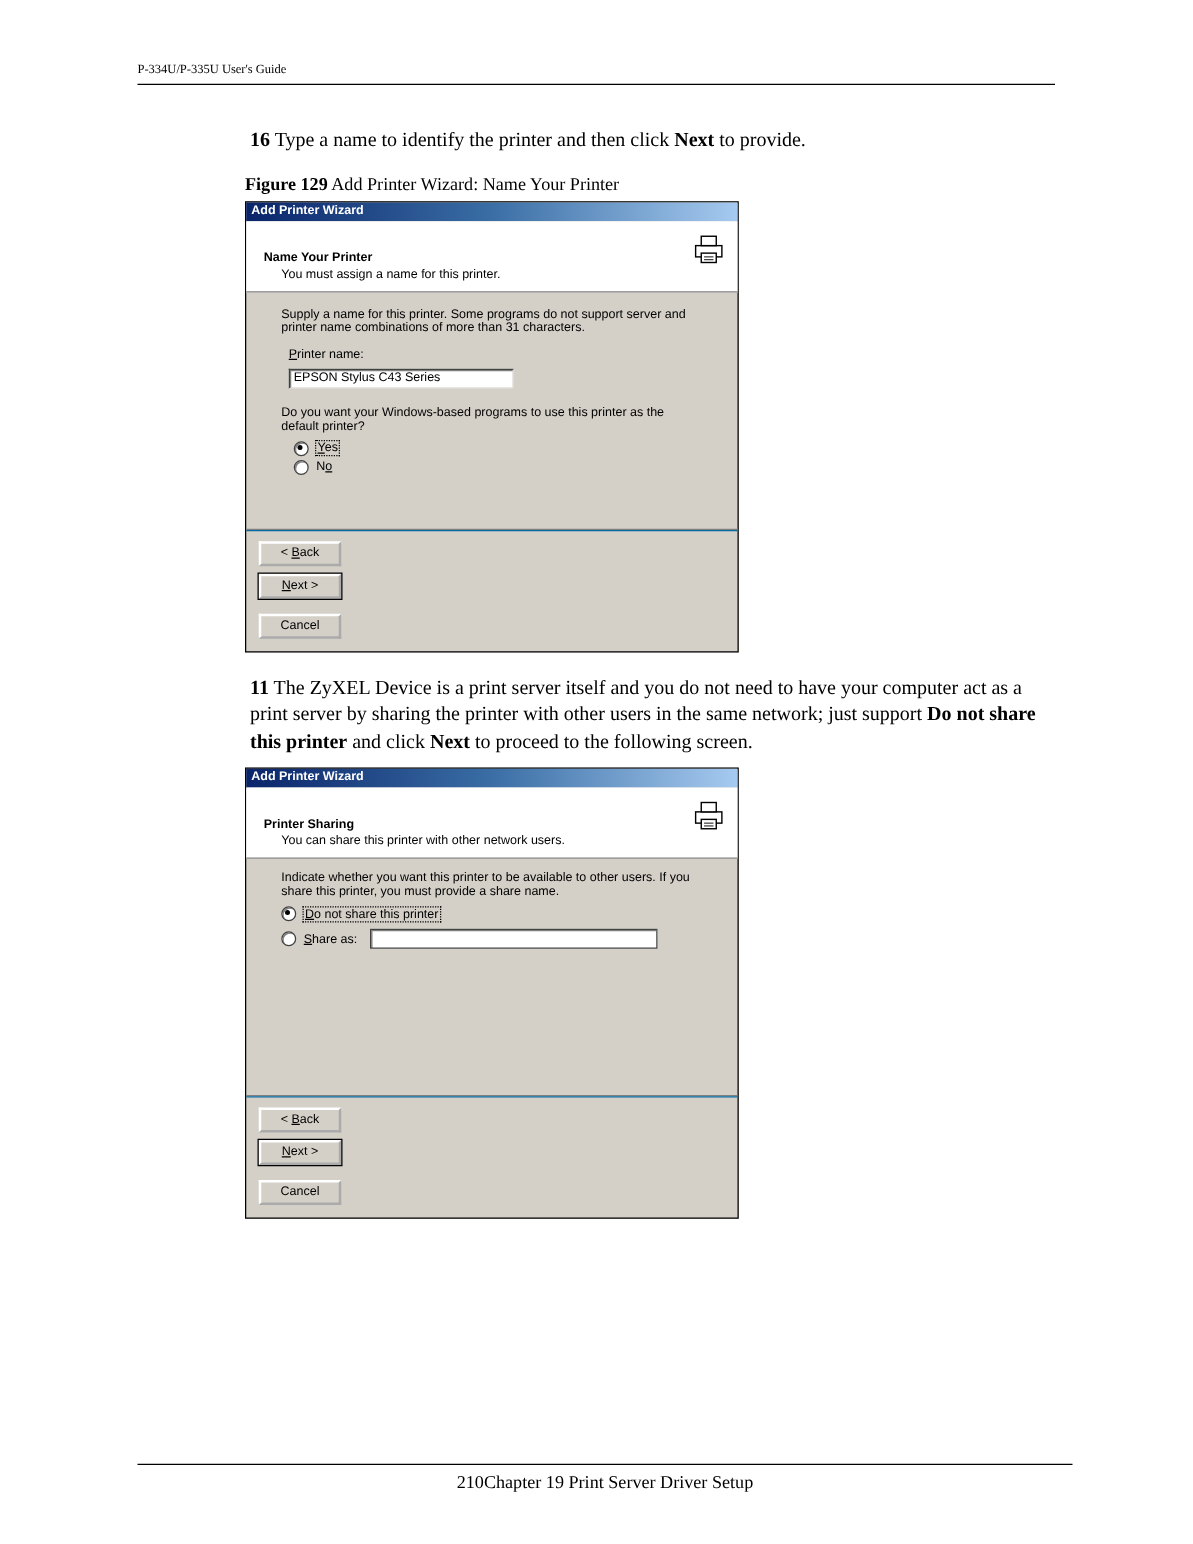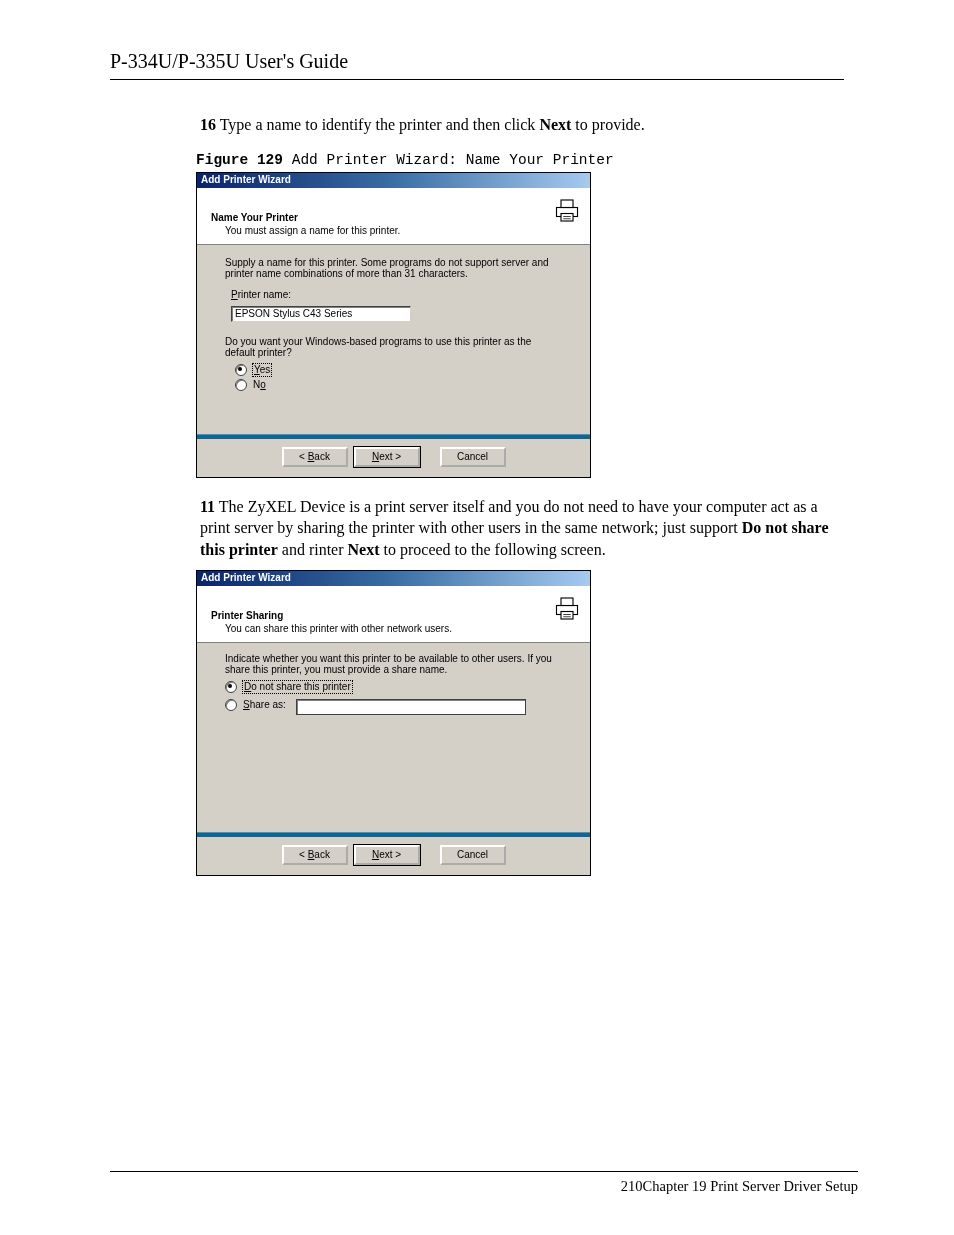--- a/index.html
+++ b/index.html
@@ -10,40 +10,40 @@
     color: #000;
   }
   .page {
     width: 954px;
     height: 1235px;
     position: relative;
     padding: 50px 110px 40px 110px;
     box-sizing: border-box;
   }
   .header-line {
-    font-size: 20px;
+    font-size: 10px;
     color: #000;
     padding-bottom: 6px;
     border-bottom: 1px solid #000;
     margin-bottom: 34px;
   }
   .step {
     margin-left: 90px;
     margin-right: 0;
     font-size: 16px;
     line-height: 1.35;
     margin-bottom: 10px;
   }
   .step-num {
     font-weight: bold;
     display: inline;
   }
   .bold { font-weight: bold; }
   .figure-caption {
-    font-family: Liberation Mono, monospace;
+    font-family: Liberation Serif, serif;
     font-size: 14.5px;
     margin-left: 86px;
     margin-bottom: 4px;
     margin-top: 16px;
   }
   .figure-caption .fignum { font-weight: bold; }
   
   .dialog {
     width: 395px;
     margin-left: 86px;
@@ -104,20 +104,21 @@
     border-right-color: #d4d0c8;
     border-bottom-color: #d4d0c8;
     box-shadow: inset 1px 1px 0 #808080;
     font-family: Tahoma, Arial, sans-serif;
     font-size: 10px;
     padding: 1px 3px;
     box-sizing: border-box;
   }
   .radio-row {
     display: flex;
+    align-items: center;
     gap: 6px;
     margin-left: 10px;
     margin-top: 3px;
   }
   .radio {
     width: 10px; height: 10px;
     border-radius: 50%;
     background: #fff;
     border: 1px solid #404040;
     box-shadow: inset 1px 1px 0 #808080;
@@ -130,26 +131,27 @@
     width: 4px; height: 4px;
     background: #000;
     border-radius: 50%;
     top: 2px; left: 2px;
   }
   .focus-rect {
     outline: 1px dotted #000;
     padding: 0 1px;
   }
   .button-row {
-    border-top: 4px solid #0369a1;
+    border-top: 1px solid #0369a1;
     box-shadow: 0 -1px 0 #808080;
     padding: 8px 10px 10px 10px;
     display: flex;
-    justify-content: center;
+    justify-content: flex-end;
     gap: 6px;
+    flex-direction: column;
   }
   .win-btn {
     width: 66px;
     height: 20px;
     font-family: Tahoma, Arial, sans-serif;
     font-size: 10px;
     background: #d4d0c8;
     border: 1px solid #000;
     border-top-color: #fff;
     border-left-color: #fff;
@@ -184,21 +186,21 @@
   .share-input.disabled { background: #fff; color: #808080; }
   .footer {
     position: absolute;
     bottom: 40px;
     left: 110px;
     right: 96px;
     border-top: 1px solid #000;
     padding-top: 6px;
     font-size: 14.5px;
     display: flex;
-    justify-content: flex-end;
+    justify-content: center;
   }
   .step11 { margin-top: 18px; }
   .content2 { min-height: 190px; padding-top: 10px;}
 </style>
 </head>
 <body>
 
 <div class="page">
   <div class="header-line">P-334U/P-335U User's Guide</div>
 
@@ -243,21 +245,21 @@
     </div>
     <div class="button-row">
       <button class="win-btn"><span>&lt; </span><span class="underline-access">B</span><span>ack</span></button>
       <button class="win-btn default"><span class="underline-access">N</span><span>ext &gt;</span></button>
       <div class="btn-gap"></div>
       <button class="win-btn">Cancel</button>
     </div>
   </div>
 
   <div class="step step11">
-    <span class="step-num">11</span><span> The ZyXEL Device is a print server itself and you do not need to have your computer act as a print server by sharing the printer with other users in the same network; just support </span><span class="bold">Do not share this printer</span><span> and rinter </span><span class="bold">Next</span><span> to proceed to the following screen.</span>
+    <span class="step-num">11</span><span> The ZyXEL Device is a print server itself and you do not need to have your computer act as a print server by sharing the printer with other users in the same network; just support </span><span class="bold">Do not share this printer</span><span> and click </span><span class="bold">Next</span><span> to proceed to the following screen.</span>
   </div>
 
 
   <div class="dialog">
     <div class="titlebar">Add Printer Wizard</div>
     <div class="banner">
       <div class="banner-title">Printer Sharing</div>
       <div class="banner-sub">You can share this printer with other network users.</div>
       <svg class="banner-icon" viewBox="0 0 40 40">
         <rect x="6" y="18" width="28" height="12" fill="#fff" stroke="#000" stroke-width="1.5"></rect>

